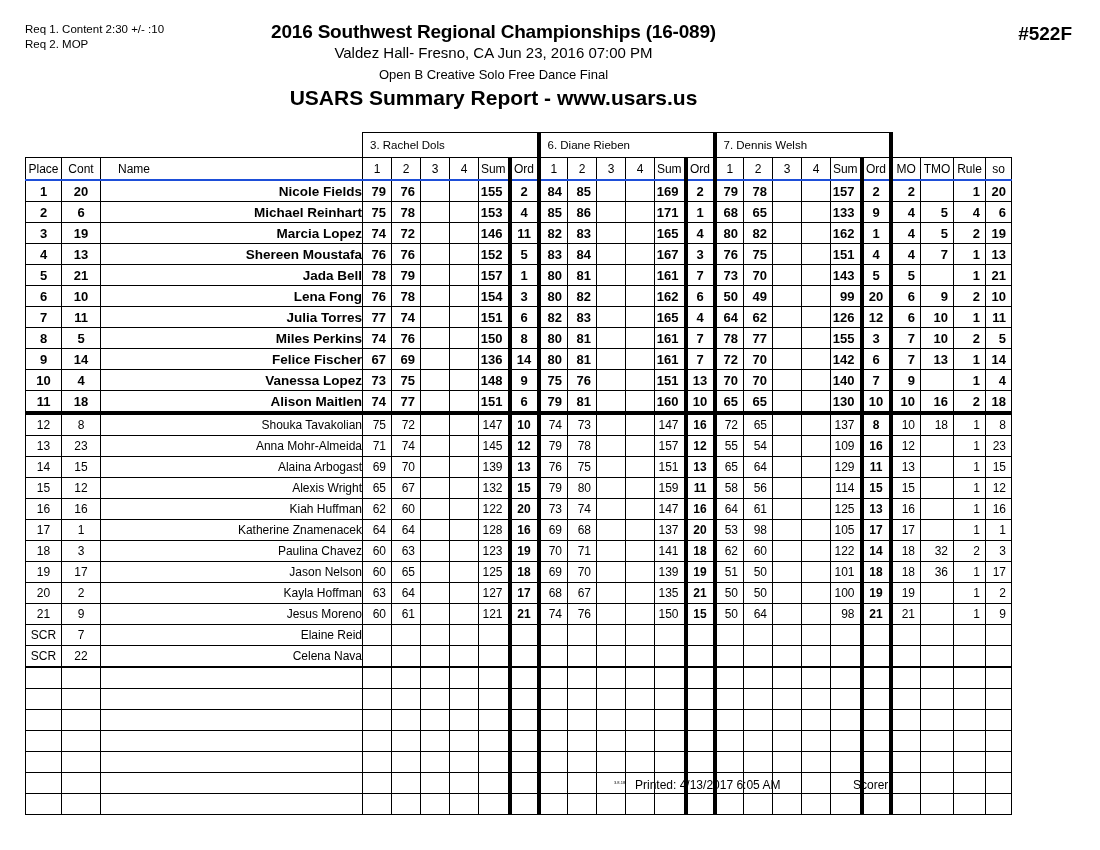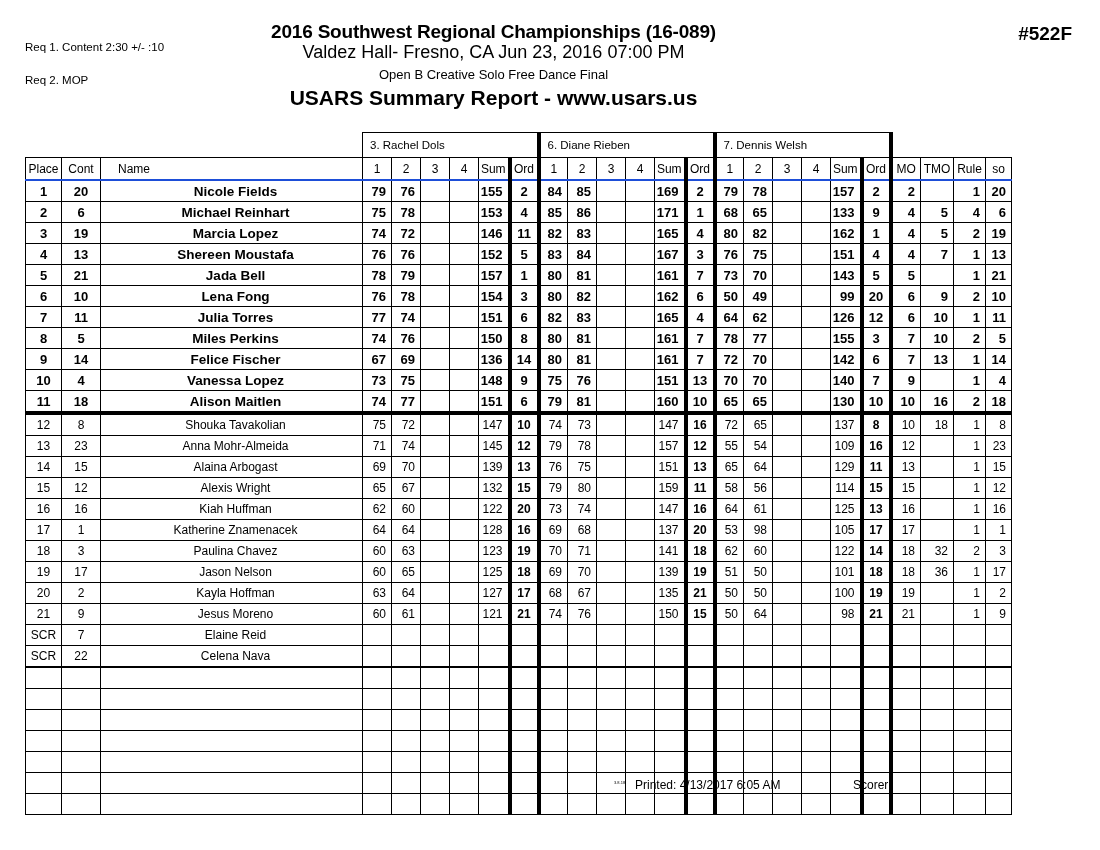--- a/index.html
+++ b/index.html
@@ -23,38 +23,38 @@
 
   
   .reqs {
     position: absolute;
     left: 25px;
     top: 22px;
     font-size: 11.5px;
     line-height: 15px;
     white-space: nowrap;
   }
-  .req-line { display: block; margin-top: 18px; }
+  .req-line { display: block; }
 
   
   .titles {
     position: absolute;
     left: 0;
     top: 20px;
     width: 987px;
     text-align: center;
   }
   .title-main {
     font-size: 19px;
     font-weight: bold;
     line-height: 23px;
     letter-spacing: -0.2px;
   }
   .title-venue {
-    font-size: 18px;
+    font-size: 15px;
     font-weight: normal;
     line-height: 19px;
   }
   .title-event {
     font-size: 13px;
     font-weight: normal;
     line-height: 25px;
   }
   .title-report {
     font-size: 21px;
@@ -115,21 +115,21 @@
   td.blank-cell { border: none; }
 
   
   tr.head-row td { height: 21px; font-size: 12px; }
   td.h-left { text-align: left; padding-left: 17px; }
 
   
   tr.data-row td { height: 20px; }
   td.cell-place { text-align: center; }
   td.cell-cont  { text-align: center; }
-  td.cell-name  { text-align: center; padding-left: 8px; }
+  td.cell-name  { text-align: right; padding-left: 8px; }
   td.cell-num   { text-align: right; padding-right: 5px; }
   td.cell-ord   { text-align: center; font-weight: bold; }
 
   tr.bold-row td { font-weight: bold; font-size: 13px; }
   tr.bold-row td.cell-name { font-size: 13.5px; }
   tr.bold-row td.cell-ord { font-weight: bold; }
 
   
   td.sep-left  { border-left: 4px solid #000; }
   td.sep-right { border-right: 4px solid #000; }

